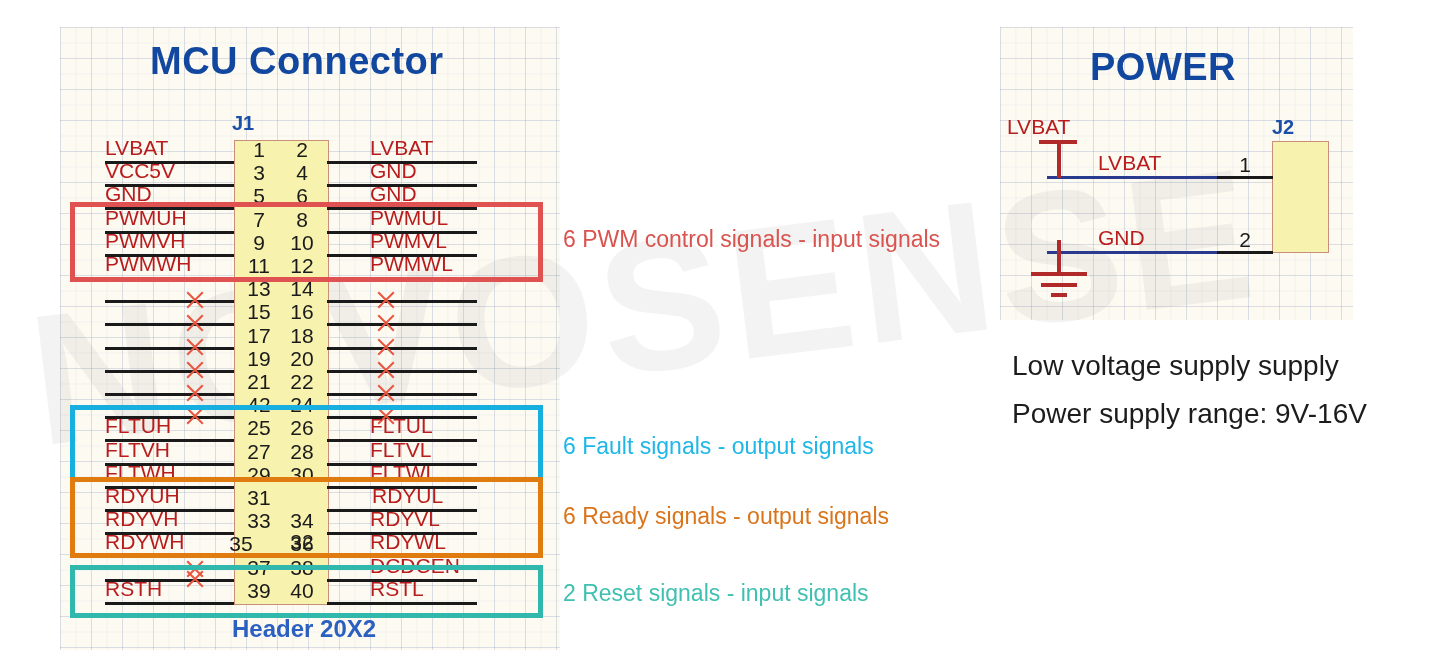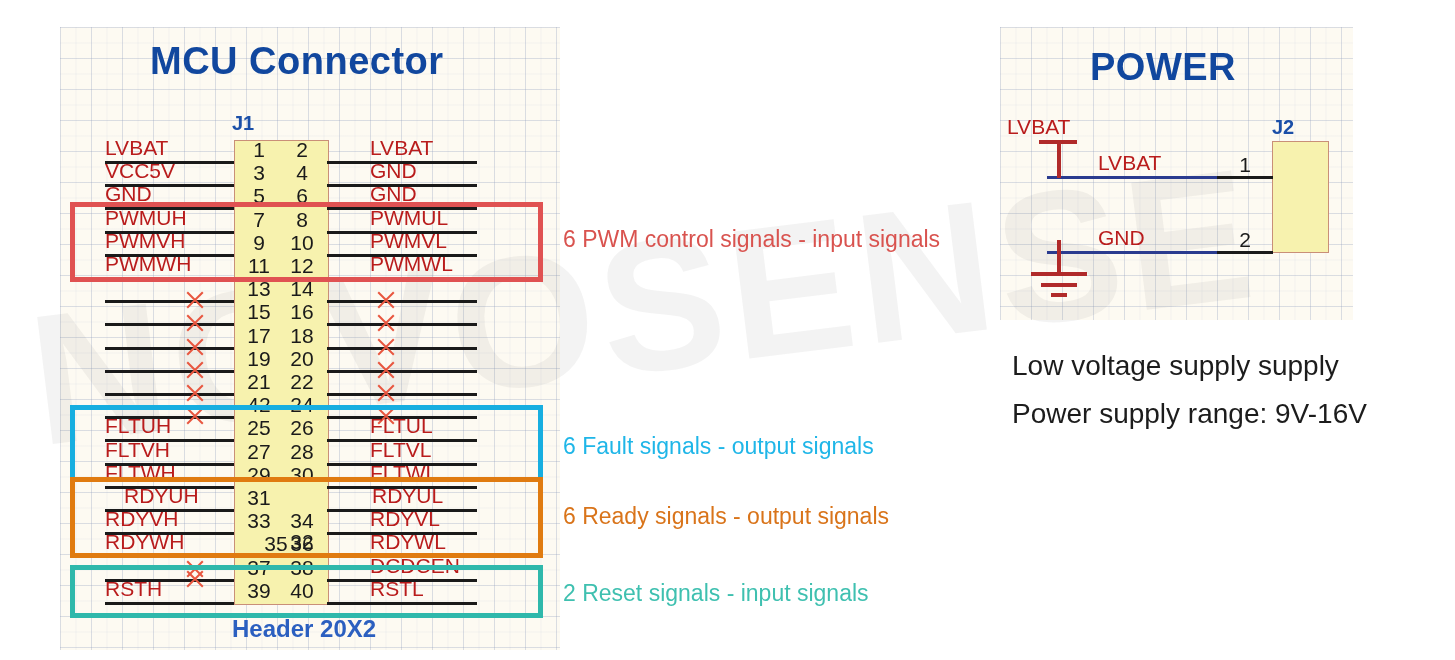--- a/index.html
+++ b/index.html
@@ -167,29 +167,29 @@
     <div class="t pinnum" style="left: 242px; top: 462.8px;">29</div>
     <div class="t pinnum" style="left: 285px; top: 462.8px;">30</div>
     <div class="wire" style="left: 105px; top: 485.8px; width: 129px;"></div>
     <div class="wire" style="left: 327px; top: 485.8px; width: 150px;"></div>
     <div class="t netlbl" style="left: 105px; top: 460.8px;">FLTWH</div>
     <div class="t netlbl" style="left: 370px; top: 460.8px;">FLTWL</div>
     <div class="t pinnum" style="left: 242px; top: 486px;">31</div>
     <div class="t pinnum" style="left: 285px; top: 514px; margin-top: 16px;">32</div>
     <div class="wire" style="left: 105px; top: 509px; width: 129px;"></div>
     <div class="wire" style="left: 327px; top: 509px; width: 150px;"></div>
-    <div class="t netlbl" style="left: 105px; top: 484px; margin-left: 19px;">RDYUH</div>
+    <div class="t netlbl" style="left: 105px; top: 484px;">RDYUH</div>
     <div class="t netlbl" style="left: 364px; top: 484px; padding-left: 8px;">RDYUL</div>
     <div class="t pinnum" style="left: 242px; top: 509.2px;">33</div>
     <div class="t pinnum" style="left: 285px; top: 509.2px;">34</div>
     <div class="wire" style="left: 105px; top: 532.2px; width: 129px;"></div>
     <div class="wire" style="left: 327px; top: 532.2px; width: 150px;"></div>
     <div class="t netlbl" style="left: 105px; top: 507.2px;">RDYVH</div>
     <div class="t netlbl" style="left: 370px; top: 507.2px;">RDYVL</div>
-    <div class="t pinnum" style="left: 259px; top: 532.4px;">35</div>
+    <div class="t pinnum" style="left: 224px; top: 532.4px;">35</div>
     <div class="t pinnum" style="left: 285px; top: 532.4px;">36</div>
     <div class="wire" style="left: 105px; top: 555.4px; width: 129px;"></div>
     <div class="wire" style="left: 327px; top: 555.4px; width: 150px;"></div>
     <div class="t netlbl" style="left: 105px; top: 530.4px;">RDYWH</div>
     <div class="t netlbl" style="left: 370px; top: 530.4px;">RDYWL</div>
     <div class="t pinnum" style="left: 242px; top: 555.6px;">37</div>
     <div class="t pinnum" style="left: 285px; top: 555.6px;">38</div>
     <div class="wire" style="left: 105px; top: 578.6px; width: 129px;"></div>
     <div class="wire" style="left: 327px; top: 578.6px; width: 150px;"></div>
     <div class="nc" style="left: 184px; top: 567.6px;"></div>

